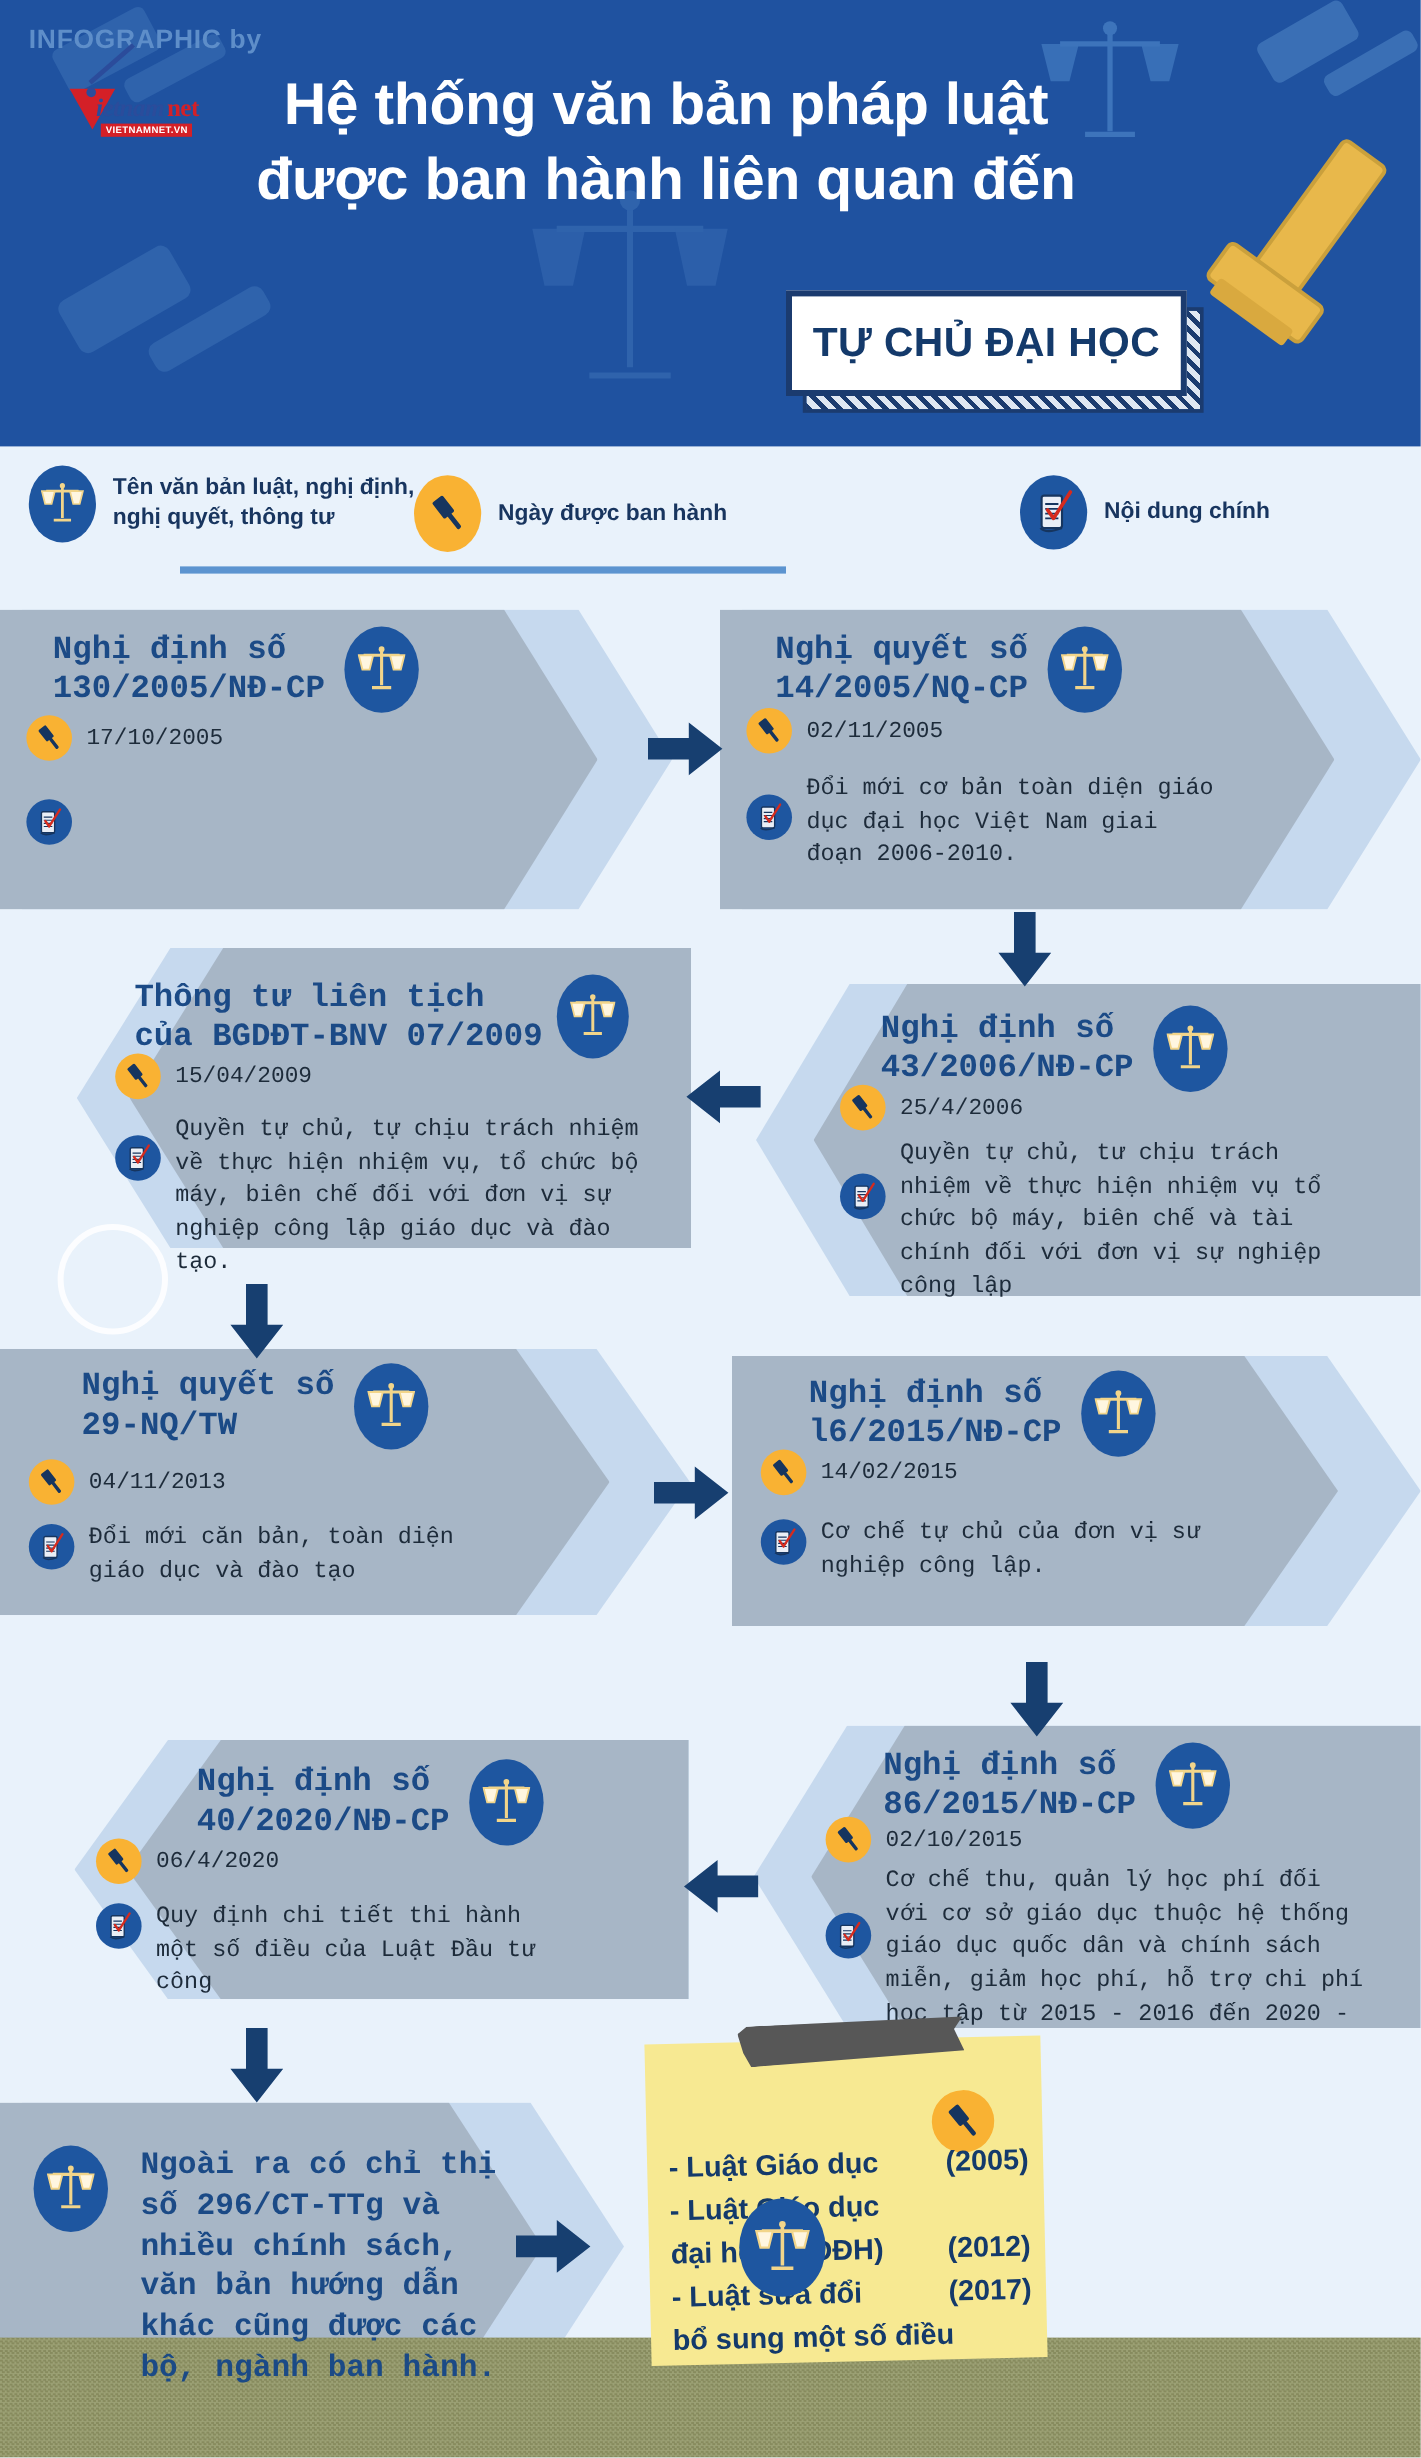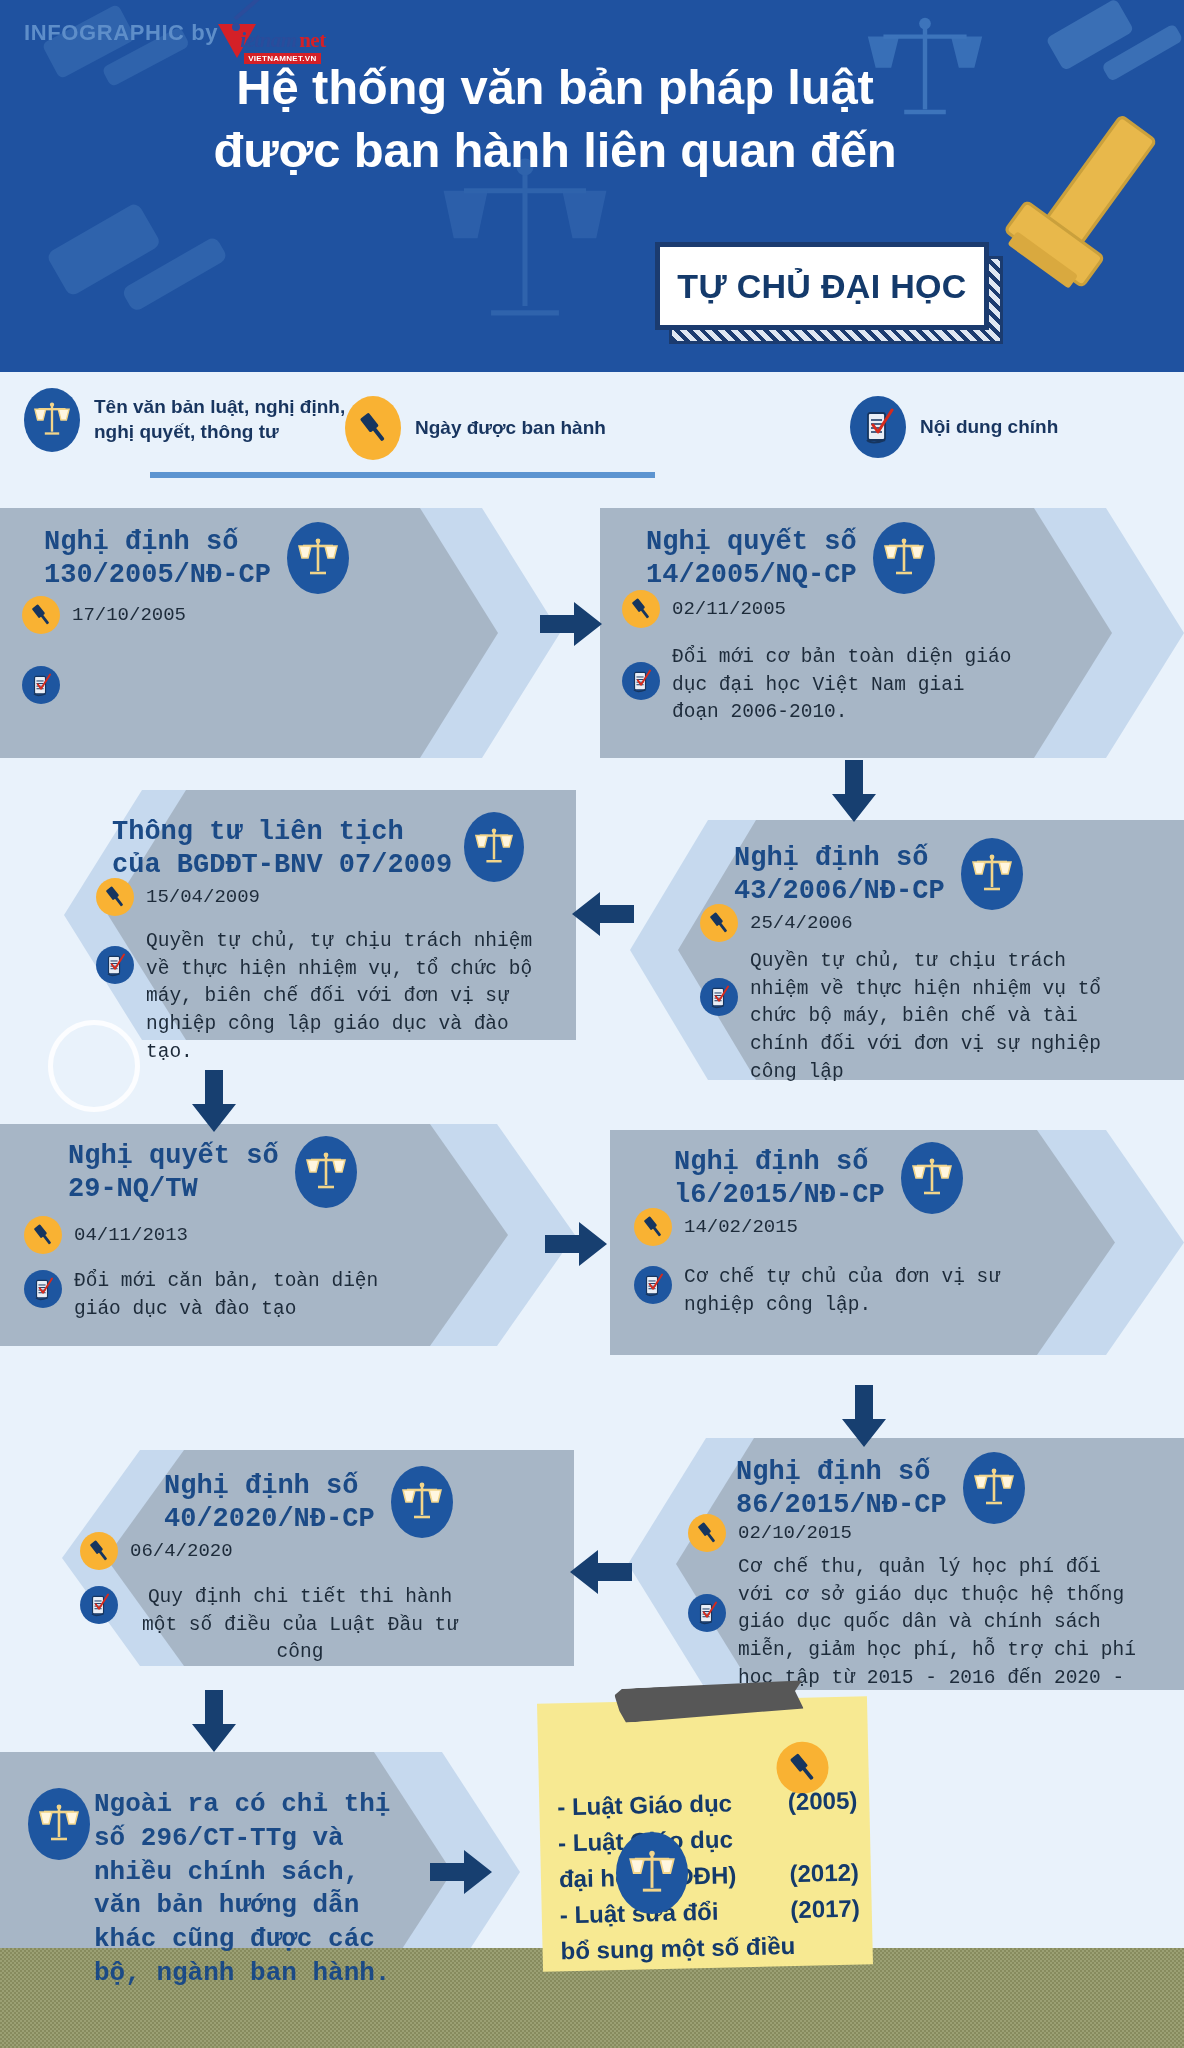--- a/index.html
+++ b/index.html
@@ -11,21 +11,21 @@
   }
   .page { position: relative; width: 1184px; height: 2048px; background: #e9f2fb; }
 
   
   .header {
     position: absolute; left: 0; top: 0; width: 1184px; height: 372px;
     background: #1f52a0; overflow: hidden;
   }
   .hdr-byline {
     position: absolute; left: 24px; top: 20px;
-    display: flex; gap: 0; z-index: 5;
+    display: flex; align-items: center; gap: 24px; z-index: 5; flex-direction: column;
   }
   .hdr-byline .label {
     color: #5e8ec9; font-size: 22px; font-weight: bold; letter-spacing: .6px;
   }
   .logo-box { position: relative; width: 126px; height: 48px; }
   .logo-v {
     position: absolute; left: 0; top: 4px; width: 0; height: 0;
     border-left: 19px solid transparent; border-right: 19px solid transparent;
     border-top: 34px solid #d42027;
   }
@@ -665,21 +665,21 @@
               <g stroke="#16355f" stroke-width="1.5">
                 <line x1="10" y1="12" x2="21" y2="12"></line>
                 <line x1="10" y1="16" x2="21" y2="16"></line>
                 <line x1="10" y1="20" x2="21" y2="20"></line>
                 <line x1="10" y1="24" x2="21" y2="24"></line>
               </g>
               <path d="M6 32 q5 5 18 0" fill="none" stroke="#16355f" stroke-width="2"></path>
               <path d="M12 17 l5 7 L31 2" fill="none" stroke="#d52b1e" stroke-width="3" stroke-linecap="round" stroke-linejoin="round"></path>
             </svg>
         </div>
-        <div class="card-desc" style="width:340px;text-align:center;">Quy định chi tiết thi hành một số điều của Luật Đầu tư công</div>
+        <div class="card-desc" style="width:340px;">Quy định chi tiết thi hành một số điều của Luật Đầu tư công</div>
       </div>
     </div>
   </div>
 
   <div class="arrow" style="left:568px;top:1548px;">
     <svg width="64" height="48" viewBox="0 0 64 48">
         <path d="M64 15 H30 V2 L2 24 L30 46 V33 H64 Z" fill="#173f70"></path>
       </svg>
   </div>
 
@@ -738,21 +738,21 @@
   <div class="arrow" style="left:190px;top:1690px;">
     <svg width="48" height="64" viewBox="0 0 48 64">
         <path d="M15 0 H33 V34 H46 L24 62 L2 34 H15 Z" fill="#173f70"></path>
       </svg>
   </div>
 
   <div class="row" style="left:0px;top:1752px;width:520px;height:240px;">
     <div class="chev-shadow chev-r" style="left:18px;top:0;width:502px;height:240px;"></div>
     <div class="chev-body chev-r" style="left:0px;top:0;width:452px;height:240px;"></div>
     <div class="card-inner" style="left:28px;top:36px;width:420px;">
-      <div style="display:flex;align-items:flex-start;gap:4px;">
+      <div style="display:flex;align-items:flex-start;gap:27px;">
         <div class="ico-circle ico-blue" style="width:62px;height:72px;">
           <svg width="40" height="42" viewBox="0 0 40 42">
             <g stroke="#f2d58a" stroke-width="2.6" fill="none">
                 <line x1="20" y1="4" x2="20" y2="34"></line>
                 <line x1="5" y1="9" x2="35" y2="9"></line>
                 <line x1="12" y1="36" x2="28" y2="36"></line>
               </g>
             <circle cx="20" cy="4" r="2.4" fill="#f2d58a"></circle>
             <path d="M1 9 L13 9 L10 21 L4 21 Z" fill="#fff6e0" stroke="#f2d58a" stroke-width="1.6"></path>
             <path d="M27 9 L39 9 L36 21 L30 21 Z" fill="#fff6e0" stroke="#f2d58a" stroke-width="1.6"></path>

